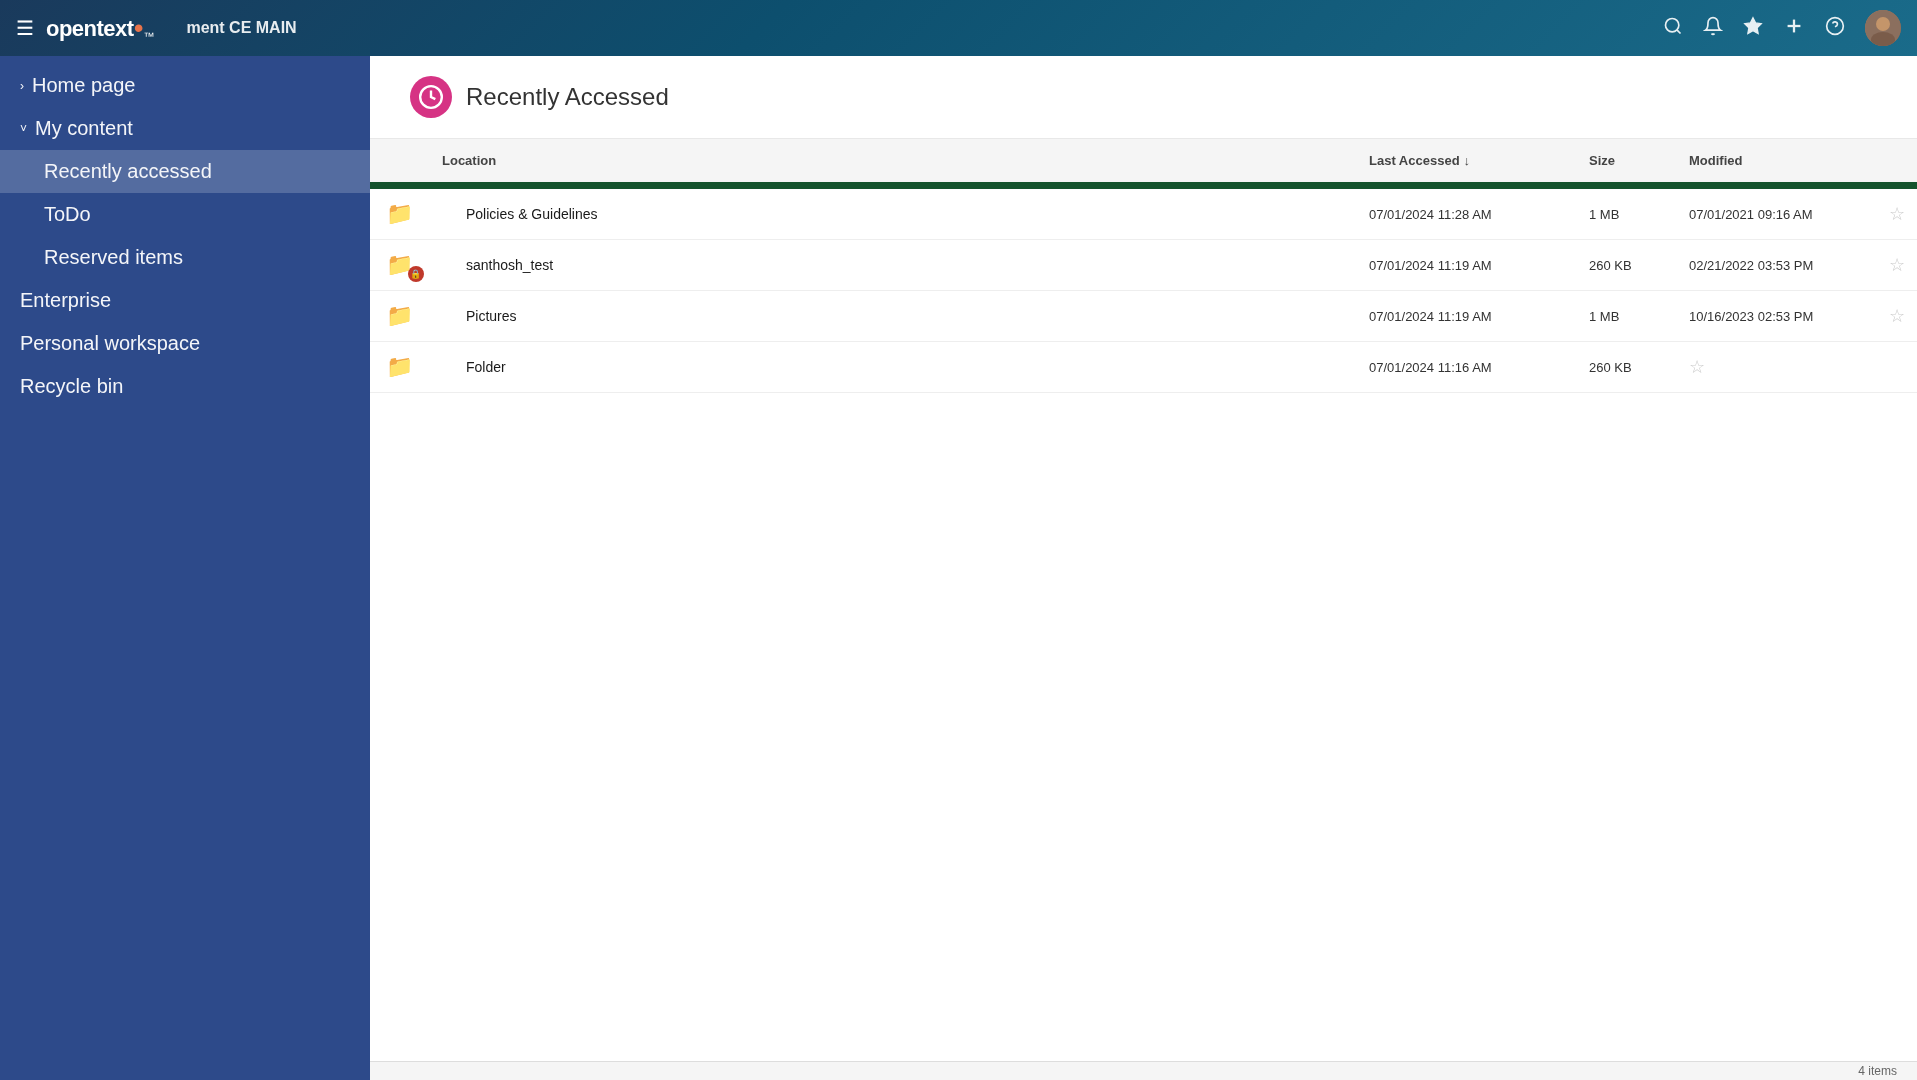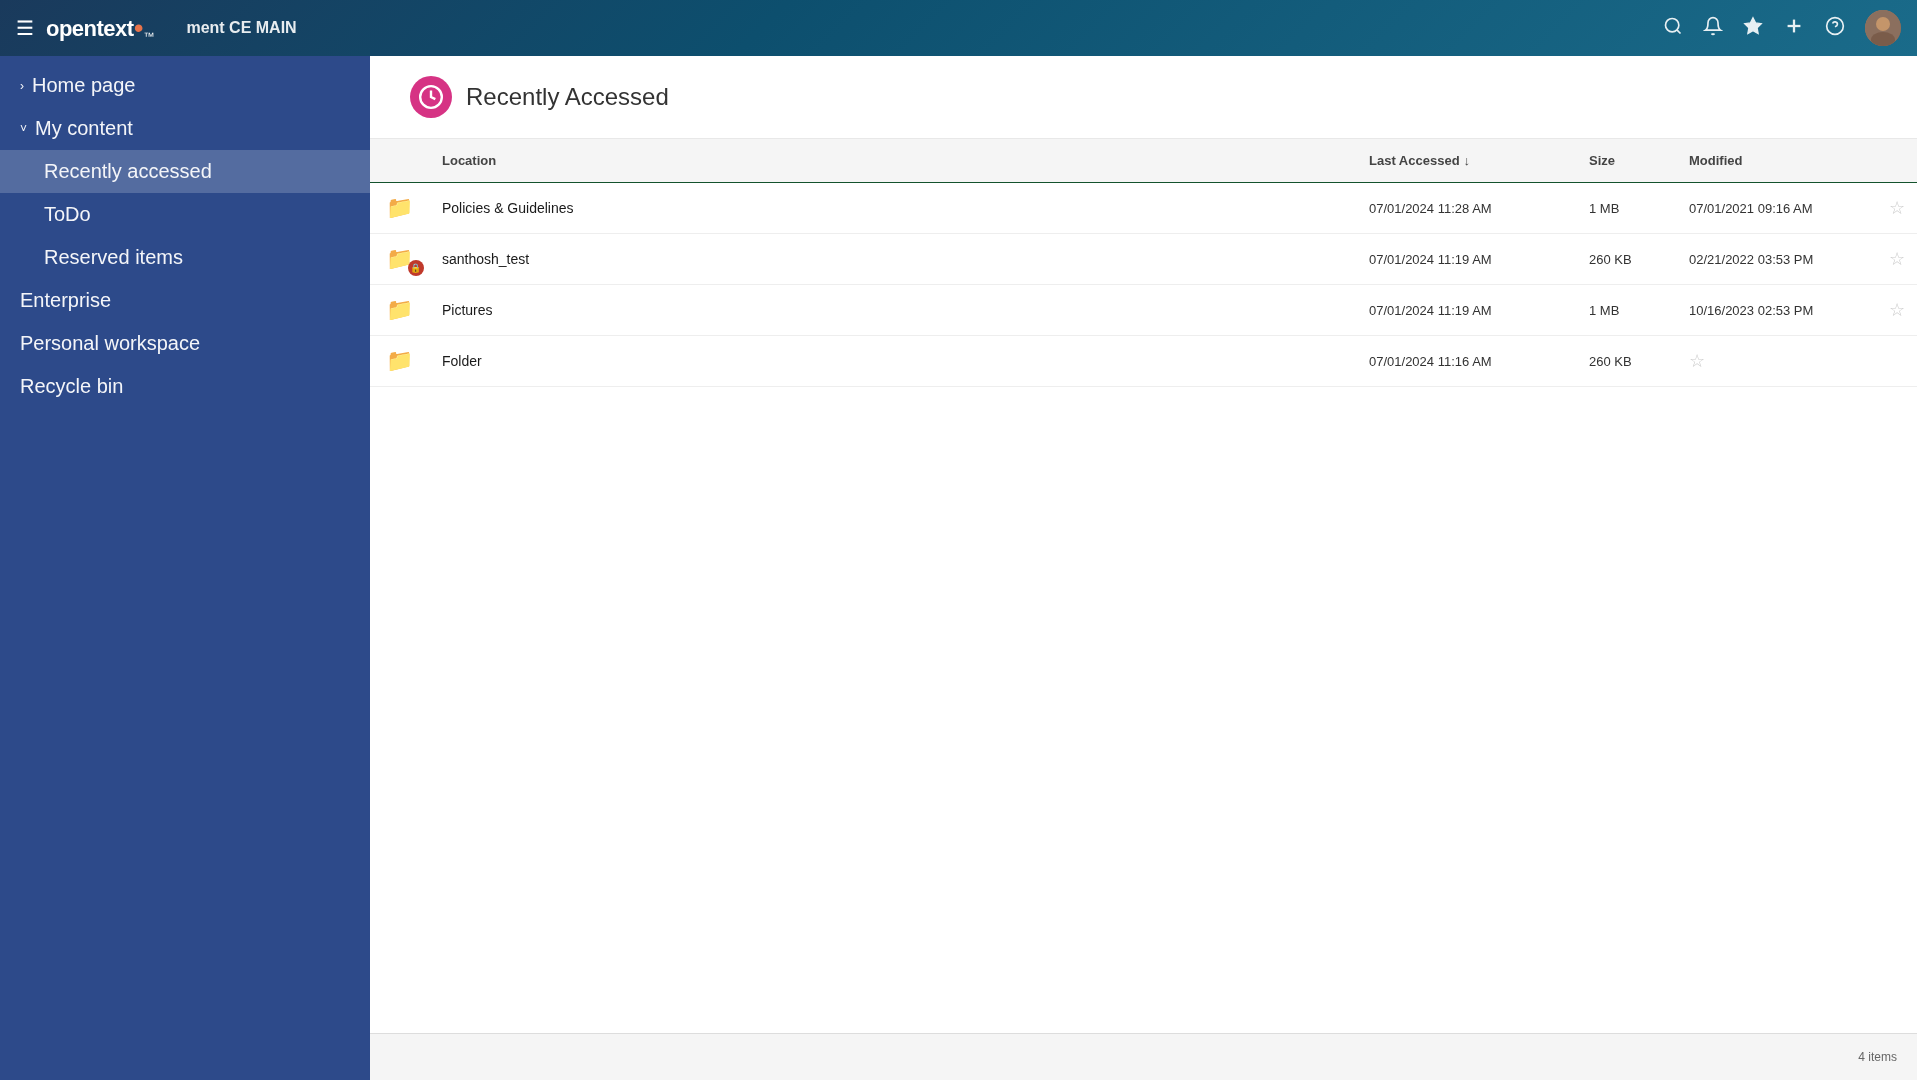--- a/index.html
+++ b/index.html
@@ -154,21 +154,21 @@
 
     
     .table-container {
       flex: 1;
       overflow-y: auto;
     }
     .table-header {
       display: grid;
       grid-template-columns: 60px 1fr 220px 100px 200px 40px;
       background: #f5f5f5;
-      border-bottom: 1px solid #14532d;
+      border-bottom: 7px solid #14532d;
       padding: 10px 0;
       font-size: 13px;
       color: #444;
       font-weight: 600;
       position: sticky;
       top: 0;
     }
     .table-header-cell {
       padding: 4px 12px;
       display: flex;
@@ -208,31 +208,32 @@
       border-radius: 50%;
       display: flex;
       align-items: center;
       justify-content: center;
       font-size: 9px;
       color: white;
     }
     .item-name {
       color: #1a1a1a;
       font-size: 14px;
+      margin-left: 24px;
     }
     .star-icon {
       color: #ccc;
       font-size: 18px;
       cursor: pointer;
     }
 
     
     .content-footer {
       background: #f5f5f5;
-      padding: 16px 20px;
+      padding: 2px 20px;
       font-size: 12px;
       color: #666;
       text-align: right;
       border-top: 1px solid #ddd;
     }
   </style>
 </head>
 <body>
 
 <header class="header">

